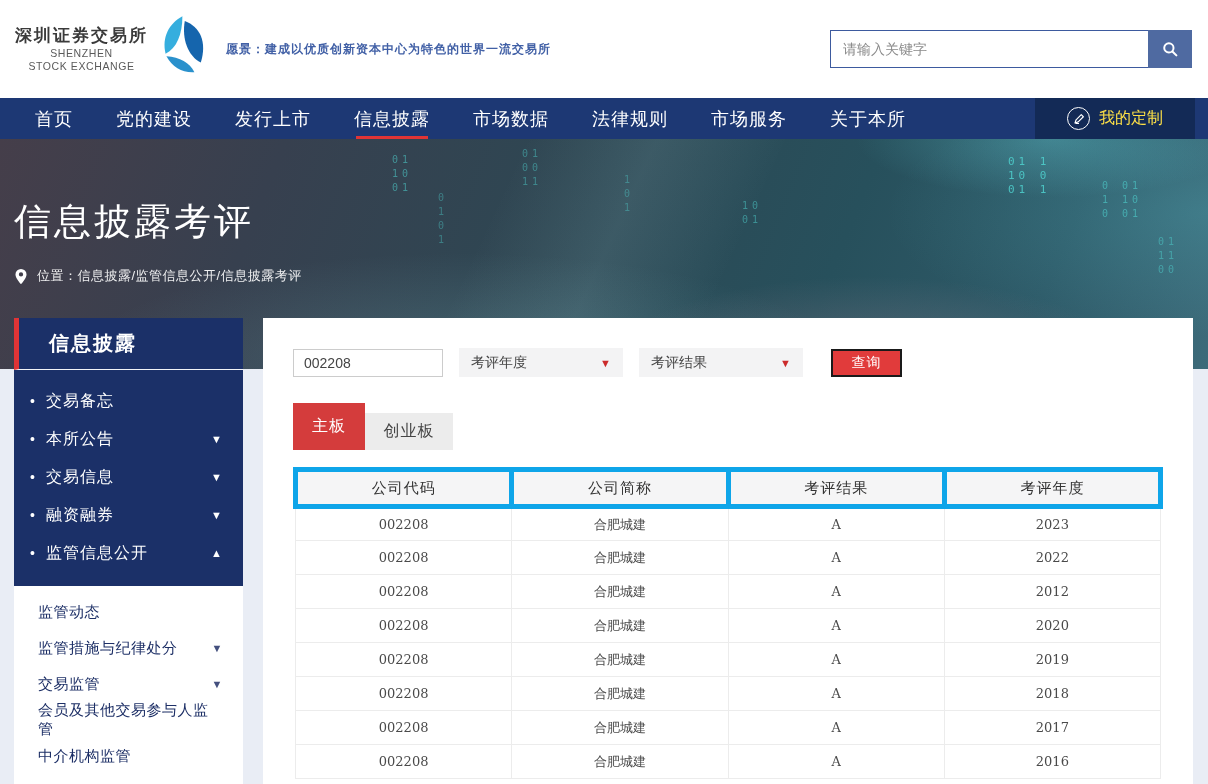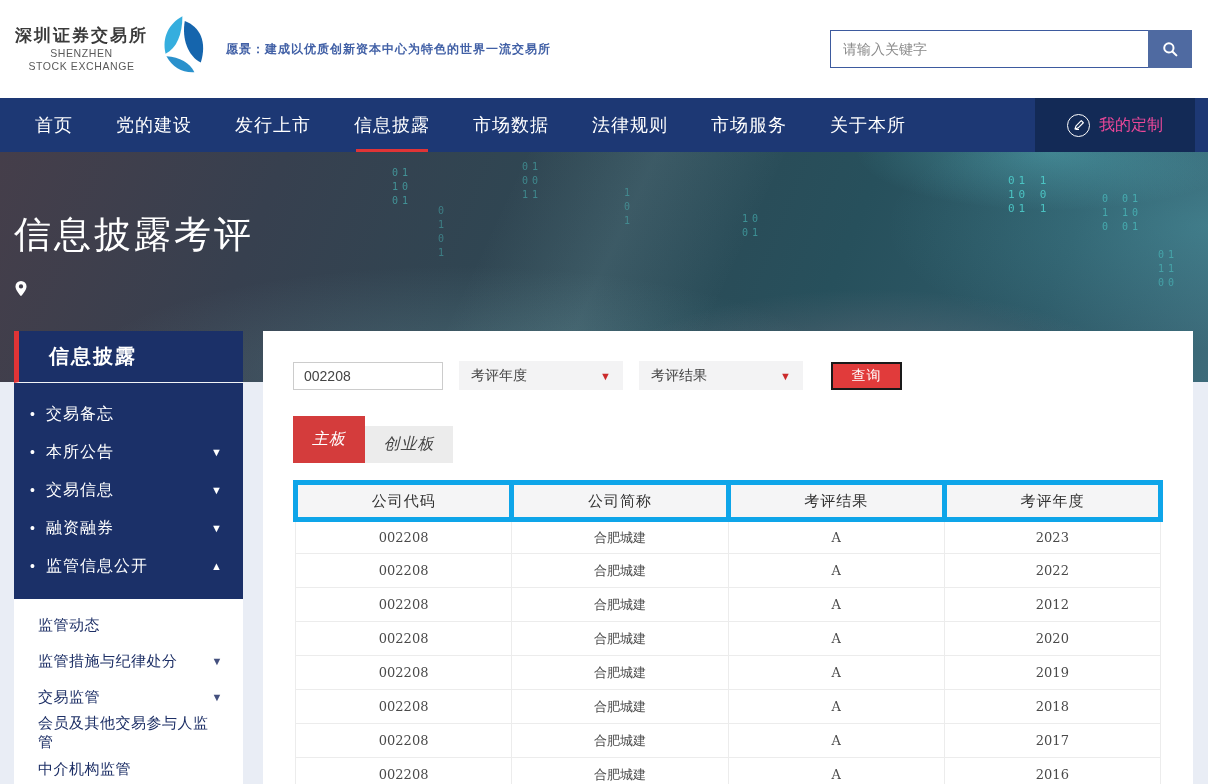--- a/index.html
+++ b/index.html
@@ -28,35 +28,35 @@
     font-family: "Liberation Sans", sans-serif;
   }
   .search-input::placeholder { color: #8a8a8a; }
   .search-btn {
     width: 44px; height: 38px; background: #4f6aa1; border: none; cursor: pointer;
     display: flex; align-items: center; justify-content: center;
   }
 
   
   .nav {
-    height: 54px; background: #1d3874; display: flex; align-items: stretch;
+    height: 41px; background: #1d3874; display: flex; align-items: stretch;
     padding-left: 35px; position: relative; z-index: 5;
   }
   .nav-item {
     color: #fff; font-size: 18px; display: flex; align-items: center;
     margin-right: 43px; position: relative; cursor: pointer; text-decoration: none;
     letter-spacing: 1px;
   }
   .nav-item.active::after {
     content: ""; position: absolute; left: 2px; right: 2px; bottom: 0;
     height: 3px; background: #e03436;
   }
   .nav-custom {
     position: absolute; right: 13px; top: 0; bottom: 0; width: 160px;
-    background: #132a56; color: #ec4899; font-size: 16px;
+    background: #132a56; color: #fde047; font-size: 16px;
     display: flex; align-items: center; justify-content: center; gap: 9px; cursor: pointer;
   }
   .pencil-circle {
     width: 23px; height: 23px; border: 1.6px solid #fff; border-radius: 50%;
     display: flex; align-items: center; justify-content: center;
   }
 
   
   .banner {
     height: 230px; position: relative; color: #fff; padding-left: 14px; overflow: hidden;
@@ -79,21 +79,21 @@
   .bin {
     position: absolute; font-family: "DejaVu Sans Mono", monospace;
     font-size: 10px; line-height: 14px; letter-spacing: 4px;
     color: #4fd2cf; white-space: pre; z-index: 1; opacity: .55;
   }
   .bin:nth-of-type(1) { left: 392px; top: 14px; }
   .bin:nth-of-type(2) { left: 438px; top: 52px; opacity:.4; }
   .bin:nth-of-type(3) { left: 522px; top: 8px;  opacity:.45; }
   .bin:nth-of-type(4) { left: 624px; top: 34px; opacity:.4; }
   .bin:nth-of-type(5) { left: 742px; top: 60px; opacity:.5; }
-  .bin:nth-of-type(6) { left: 1008px; top: 22px; opacity:.85; font-size: 11px; }
+  .bin:nth-of-type(6) { left: 1008px; top: 16px; opacity:.85; font-size: 11px; }
   .bin:nth-of-type(7) { left: 1102px; top: 40px; opacity:.6; }
   .bin:nth-of-type(8) { left: 1158px; top: 96px; opacity:.5; }
 
   
   .content {
     display: flex; align-items: flex-start; gap: 20px;
     margin-top: -51px; position: relative; z-index: 4;
     padding: 0 15px 0 14px;
   }
 
@@ -135,21 +135,21 @@
     padding: 0 12px; font-size: 14px; color: #444; cursor: pointer;
   }
   .select-caret { color: #cc2b2b; font-size: 11px; }
   .query-btn {
     margin-left: 28px; width: 71px; height: 28px;
     background: #e13b3b; color: #fff; font-size: 14px;
     border: 2px solid #1a1a1a; cursor: pointer; letter-spacing: 1px;
     font-family: "Liberation Sans", sans-serif;
   }
 
-  .tabs { margin-top: 26px; display: flex; align-items: flex-end; font-style: italic; }
+  .tabs { margin-top: 26px; display: flex; align-items: flex-end; }
   .tab {
     display: flex; align-items: center; justify-content: center;
     cursor: pointer; letter-spacing: 1px;
   }
   .tab.active { width: 72px; height: 47px; background: #d43c3c; color: #fff; font-size: 16px; }
   .tab:not(.active) { width: 88px; height: 37px; background: #ececec; color: #444; font-size: 16px; }
 
   table.results { width: 100%; border-collapse: collapse; margin-top: 17px; }
   .results th {
     background: #f5f5f6; height: 37px; font-size: 15px; color: #333;
@@ -232,20 +232,21 @@
 0 01</span>
   <span class="bin">01
 11
 00</span>
 
   <div class="banner-title">信息披露考评</div>
   <div class="breadcrumb">
     <svg width="14" height="17" viewBox="0 0 24 28">
       <path d="M12 1a9.5 9.5 0 0 0-9.5 9.5C2.5 17.5 12 27 12 27s9.5-9.5 9.5-16.5A9.5 9.5 0 0 0 12 1zm0 13.2a3.7 3.7 0 1 1 0-7.4 3.7 3.7 0 0 1 0 7.4z" fill="#ffffff"></path>
     </svg>
+    <span>位置：信息披露/监管信息公开/信息披露考评</span>
   </div>
 </div>
 
 <div class="content">
 
   <div class="sidebar">
     <div class="side-head">信息披露</div>
     <div class="side-items">
       <div class="side-item">
         <span class="bullet">•</span>

